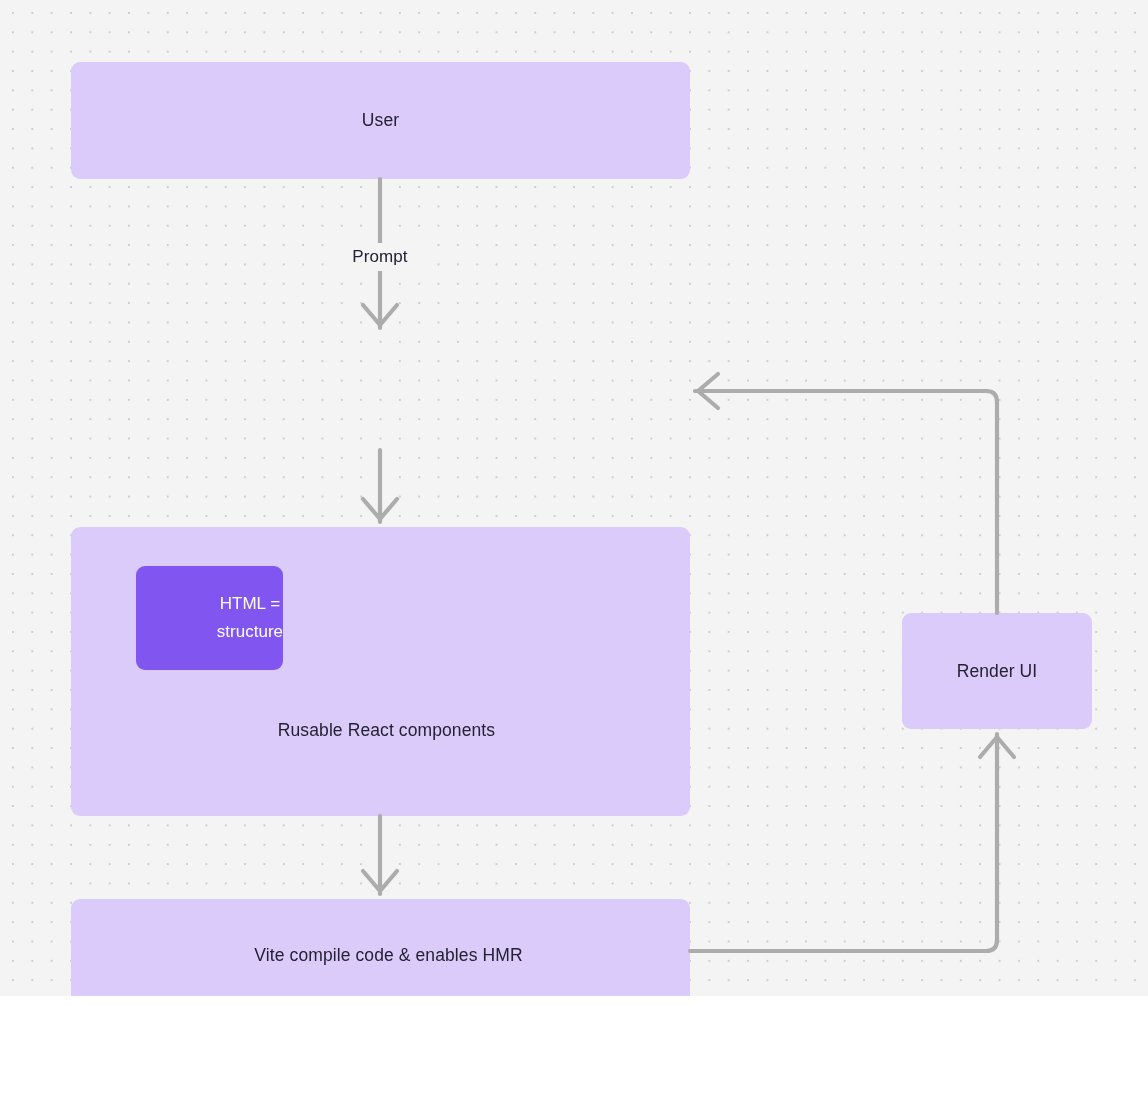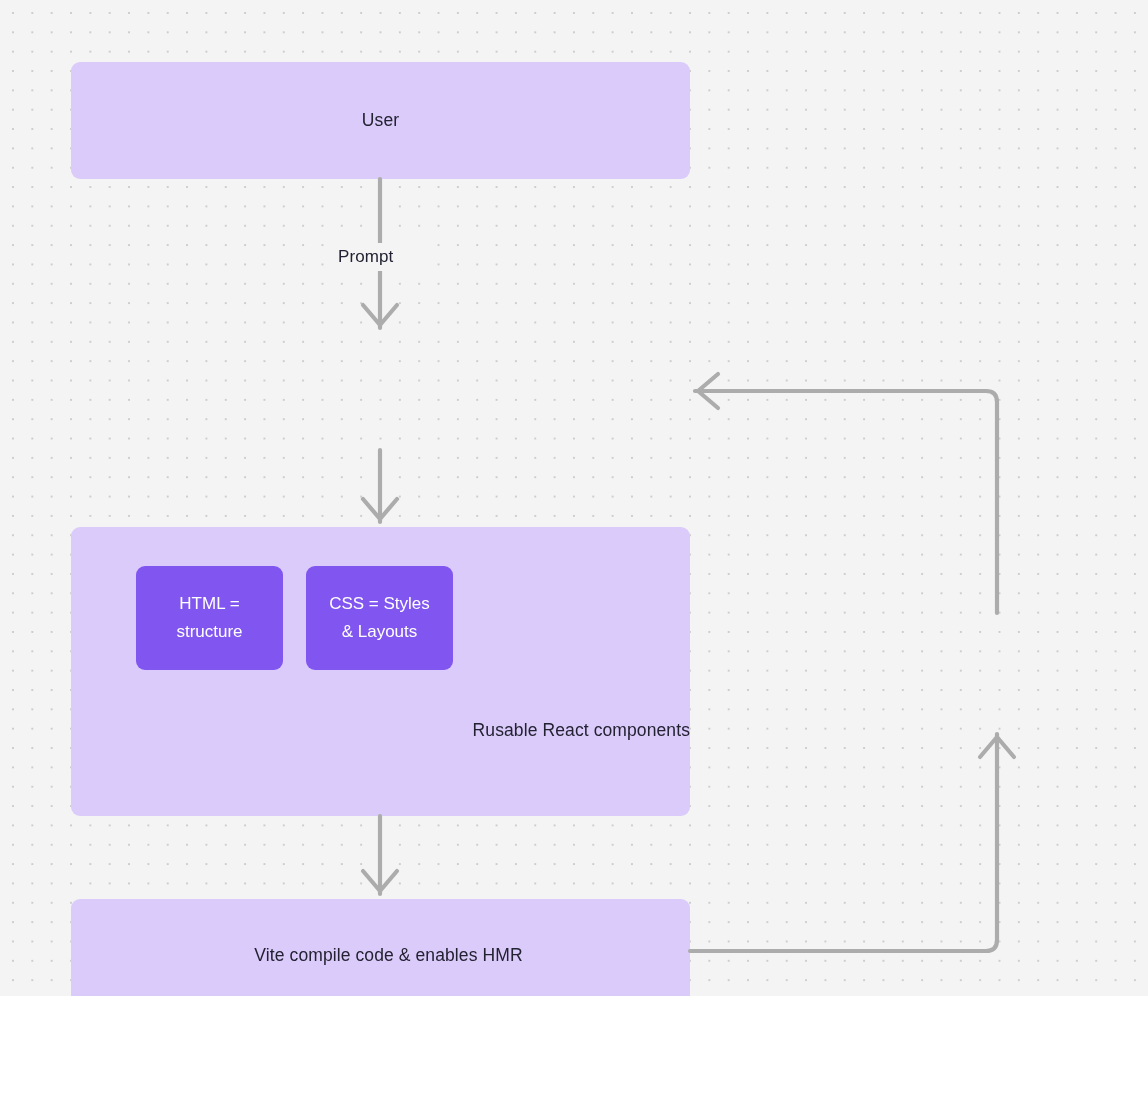--- a/index.html
+++ b/index.html
@@ -35,37 +35,39 @@
     font-weight: 400;
     letter-spacing: 0.1px;
   }
   .node-violet {
     background: #8055f0;
     border-radius: 9px;
     color: #ffffff;
     font-size: 17px;
     line-height: 28px;
     font-weight: 400;
+    justify-content: flex-end;
   }
   .group-caption {
     position: absolute;
     box-sizing: border-box;
     display: flex;
     align-items: center;
-    justify-content: flex-end;
+    justify-content: center;
     color: #232232;
     font-size: 17.5px;
     letter-spacing: 0.1px;
     padding-left: 12px;
   }
   .edge-label {
     position: absolute;
     box-sizing: border-box;
     display: flex;
     align-items: center;
+    justify-content: center;
     background: #f4f4f4;
     color: #232232;
     font-size: 17px;
     letter-spacing: 0.1px;
     z-index: 3;
   }
   svg.edges {
     position: absolute;
     left: 0;
     top: 0;
@@ -129,32 +131,31 @@
   </div>
 
 
   <div class="node node-lavender" style="left:71px; top:527px; width:619px; height:289px;"></div>
 
   <div class="node node-violet nowrap" style="left:136px; top:566px; width:147px; height:104px;">
     <span>HTML =
 structure</span>
   </div>
 
-  <div class="node node-violet nowrap" style="left:306px; top:566px; width:147px; height:104px;">
-    <span>CSS = Styles
-&amp; Layouts</span>
-  </div>
 
 
   <div class="group-caption" style="left:71px; top:705px; width:619px; height:50px;">
     <span>Rusable React components</span>
   </div>
 
   <div class="node node-lavender" style="left:71px; top:899px; width:619px; height:112px;padding-left:16px;">
     <span>Vite compile code &amp; enables HMR</span>
   </div>
 
+  <div class="node node-lavender" style="left:902px; top:613px; width:190px; height:116px;">
+    <span>Render UI</span>
+  </div>
 
   <div class="edge-label" style="left:338px; top:243px; width:84px; height:28px;">
     <span>Prompt</span>
   </div>
 
 </div>
 
 </body></html>

